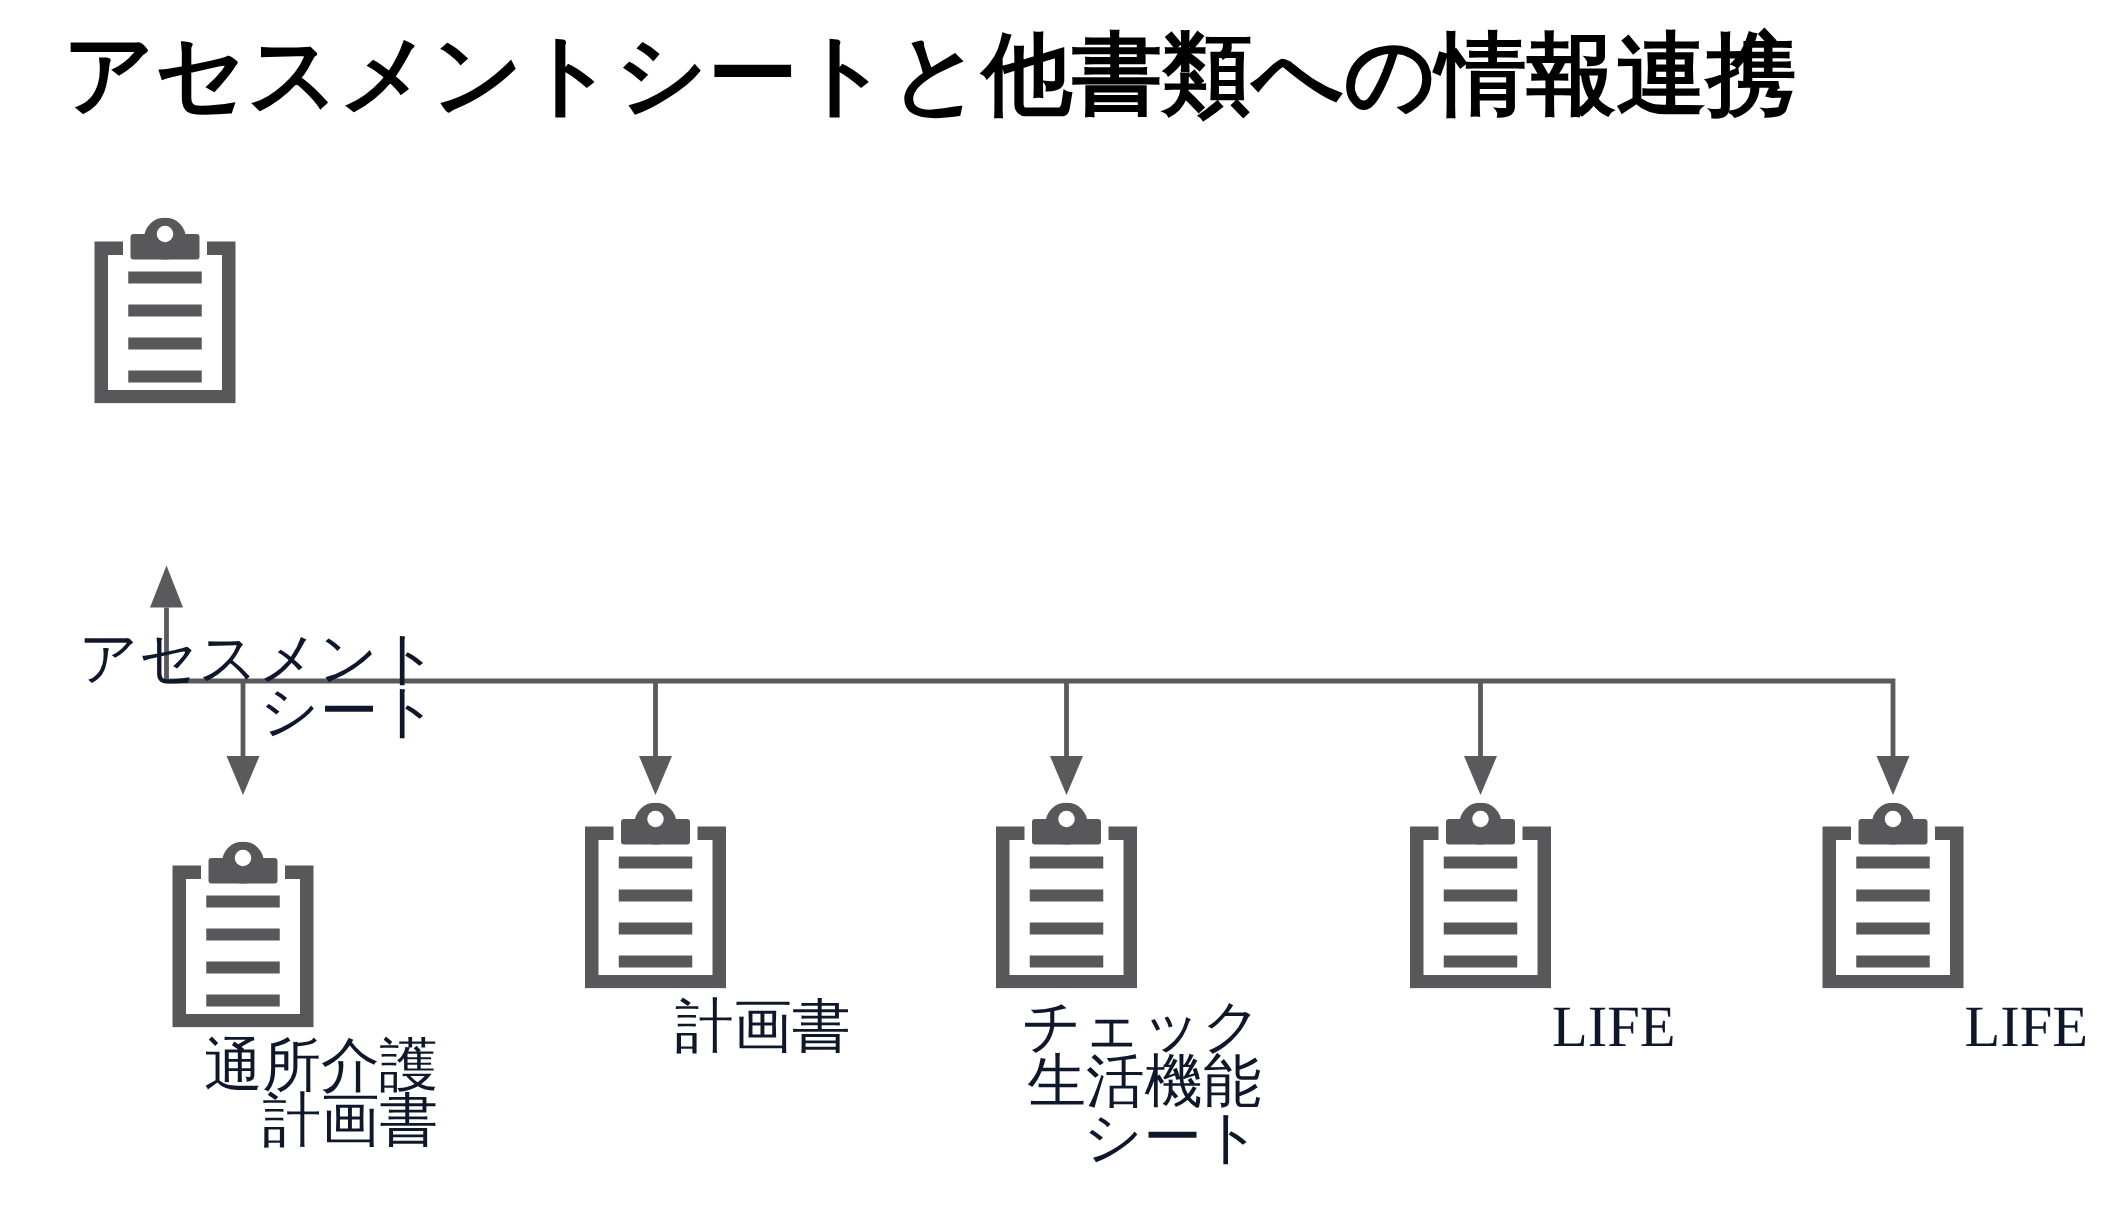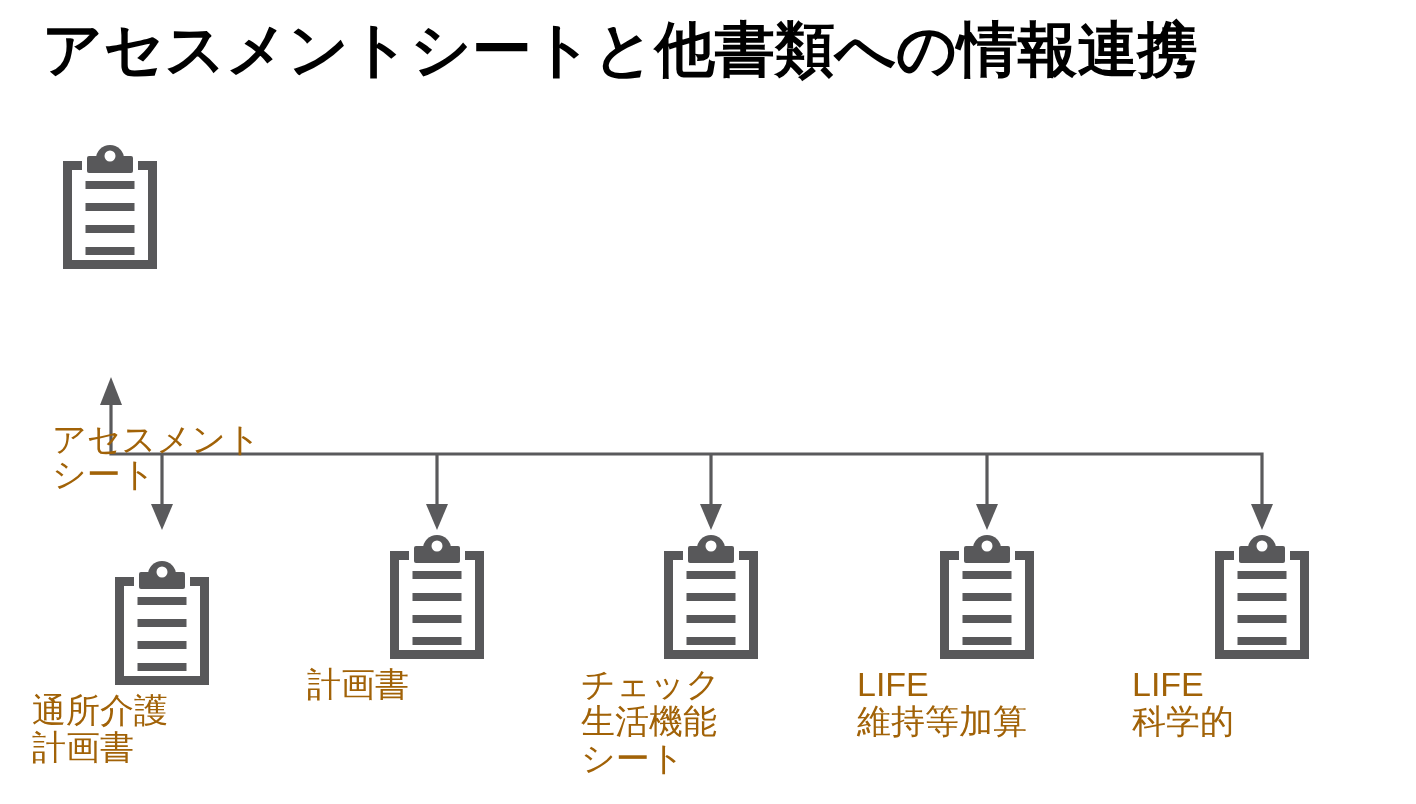--- a/index.html
+++ b/index.html
@@ -6,21 +6,21 @@
     margin: 0;
     padding: 0;
     background: #ffffff;
   }
   .canvas {
     position: relative;
     width: 1416px;
     height: 804px;
     background: #ffffff;
     overflow: hidden;
-    font-family: Liberation Sans, sans-serif;
+    font-family: Liberation Serif, serif;
   }
   .title {
     position: absolute;
     left: 42px;
     top: 14px;
     margin: 0;
     font-size: 60px;
     line-height: 1.2;
     font-weight: 700;
     color: #000000;
@@ -33,23 +33,23 @@
   }
   .icon-svg {
     display: block;
     width: 96px;
     height: 124px;
     color: #58585a;
     margin: 0 auto;
   }
   .node-label {
     position: absolute;
-    text-align: left;
-    font-size: 34px;
-    color: #a16207;
+    text-align: right;
+    font-size: 39px;
+    color: #0f172a;
     font-weight: 400;
   }
   .node-label span {
     display: block;
   }
   .source-label {
     left: -10px;
     top: 277px;
     width: 240px;
     line-height: 35px;
@@ -158,27 +158,25 @@
       <span>シート</span>
     </div>
   </div>
 
   <div class="node" style="left:939px; top:535px; width:96px;">
     <svg class="icon-svg">
         <use href="#clipboard-sym"></use>
       </svg>
     <div class="node-label target-label">
       <span>LIFE</span>
-      <span>維持等加算</span>
     </div>
   </div>
 
   <div class="node" style="left:1214px; top:535px; width:96px;">
     <svg class="icon-svg">
         <use href="#clipboard-sym"></use>
       </svg>
     <div class="node-label target-label">
       <span>LIFE</span>
-      <span>科学的</span>
     </div>
   </div>
 
 </div>
 
 </body></html>

